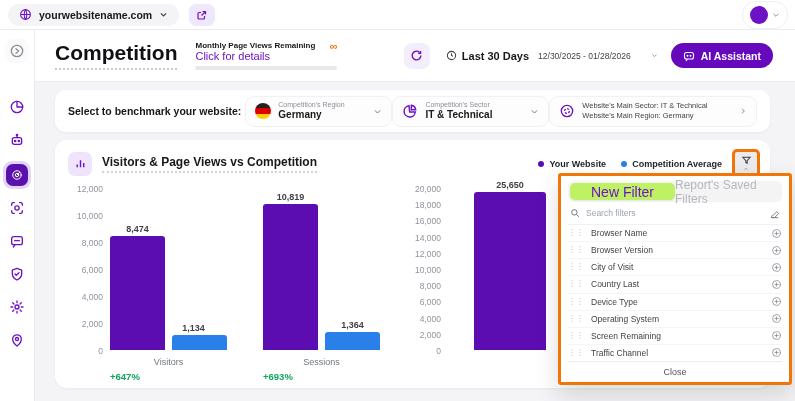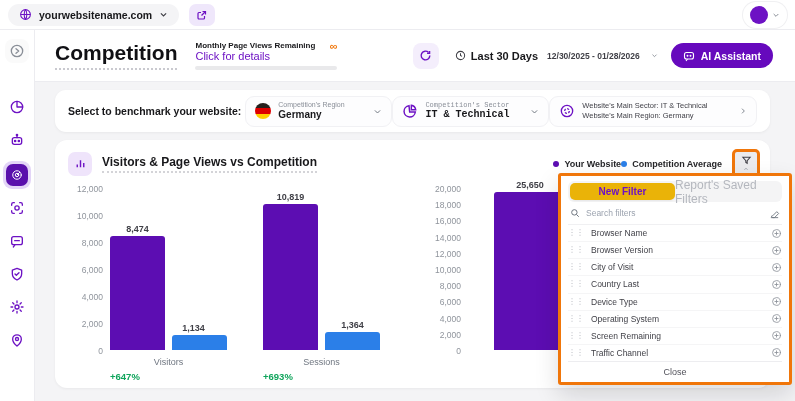--- a/index.html
+++ b/index.html
@@ -31,67 +31,67 @@
   .quota-row { display:flex; align-items:center; }
   .quota-label { font-size:8px; font-weight:bold; color:#18181b; }
   .quota-inf { margin-left:auto; color:#f0760a; font-size:11px; font-weight:bold; line-height:8px; }
   .quota-link { font-size:11px; color:#6d12c4; cursor:pointer; }
   .quota-bar { margin-top:4px; height:4px; background:#e9e9eb; border-radius:2px; }
   .hdr-spacer { flex:1; }
   .refresh-btn { width:26px; height:26px; background:#f4eefc; border:none; border-radius:8px; color:#6d12c4; display:flex; align-items:center; justify-content:center; cursor:pointer; }
   .refresh-btn .ic { width:13px; height:13px; }
   .period { display:flex; align-items:center; gap:5px; margin-left:16px; font-size:11px; font-weight:bold; color:#18181b; }
   .period .ic { width:11px; height:11px; color:#3f3f46; }
-  .date-range { display:flex; align-items:center; gap:11px; margin-left:9px; font-size:8.5px; color:#3f3f46; cursor:pointer;font-weight:bold; }
+  .date-range { display:flex; align-items:center; gap:20px; margin-left:9px; font-size:8.5px; color:#3f3f46; cursor:pointer; }
   .date-range .ic { width:7px; height:7px; color:#8a8f98; }
   .ai-btn { margin-left:13px; height:25px; padding:0 12px; background:#6609bd; border:none; border-radius:13px; color:#fff; font-size:10.5px; font-weight:bold; display:flex; align-items:center; gap:6px; cursor:pointer; }
   .ai-btn .ic { width:12px; height:12px; }
 
   
   .benchmark-card { position:absolute; left:55px; top:90px; width:715px; height:42px; background:#fff; border-radius:11px; box-shadow:0 1px 3px rgba(16,16,20,.05); display:flex; align-items:center; padding:0 13px; z-index:3; }
   .bm-label { font-size:10.5px; font-weight:bold; color:#18181b; white-space:nowrap; margin-right:4px; }
   .bm-select { height:31px; background:#fdfdfe; border:1px solid #f1f1f4; border-radius:9px; display:flex; align-items:center; padding:0 9px; gap:7px; cursor:pointer; }
   .bm-region { width:150px; }
-  .bm-sector { width:160px;font-family:Liberation Mono, monospace; }
+  .bm-sector { width:160px; }
   .bm-info { width:212px; }
   .bm-texts { line-height:1.15; }
   .bm-caption { font-size:7px; color:#8a8f98; }
   .bm-value { font-size:10px; font-weight:bold; color:#18181b; }
   .bm-line { font-size:7.5px; color:#3f3f46; line-height:1.35; }
   .bm-chev { margin-left:auto; width:9px; height:9px; color:#6f7680; }
   .flag-de { width:16px; height:16px; border-radius:50%; background:linear-gradient(#26211d 34%, #dd0000 34% 67%, #ffce00 67%); flex:none; }
   .bm-ic { width:16px; height:16px; color:#6d12c4; flex:none; }
 
   
   .chart-card { position:absolute; left:55px; top:140px; width:715px; height:248px; background:#fff; border-radius:12px; box-shadow:0 1px 3px rgba(16,16,20,.05); z-index:2; }
   .chart-head { display:flex; align-items:center; padding:9px 10px 0 13px; }
   .chart-icon { width:24px; height:24px; background:#efe4fb; border-radius:7px; color:#6d12c4; display:flex; align-items:center; justify-content:center; }
   .chart-icon .ic { width:13px; height:13px; }
   .chart-title { margin-left:10px; font-size:12px; font-weight:bold; color:#18181b; border-bottom:2px dotted #d4d4d8; padding-bottom:2px; }
-  .legend { margin-left:auto; display:flex; align-items:center; margin-right:10px; }
+  .legend { margin-left:auto; display:flex; align-items:center; gap:15px; margin-right:10px; }
   .legend-item { display:flex; align-items:center; gap:5px; font-size:9px; font-weight:bold; color:#27272a; cursor:pointer; }
   .legend-item .dot { width:6px; height:6px; border-radius:50%; }
   .filter-btn { width:28px; height:29px; background:#ebebed; border:3px solid #f0760a; border-radius:5px; display:flex; flex-direction:column; align-items:center; justify-content:center; gap:0; cursor:pointer; color:#3f3f46; }
   .filter-btn .ic { width:11px; height:11px; }
   .filter-btn .chev-up { width:8px; height:6px; color:#8a8f98; }
 
   .chart { position:absolute; }
   #chartA { left:10px; top:40px; width:358px; height:205px; }
-  #chartB { left:376px; top:40px; width:200px; height:205px; }
+  #chartB { left:356px; top:40px; width:200px; height:205px; }
   .tick { position:absolute; left:0; text-align:right; font-size:8.5px; color:#8f949c; }
   .bar { position:absolute; border-radius:3px 3px 0 0; }
   .bar-val { position:absolute; text-align:center; font-size:9px; font-weight:bold; color:#3f3f46; }
   .cat { position:absolute; text-align:center; font-size:9px; color:#6f7680; }
   .growth { position:absolute; text-align:left; font-size:9.5px; font-weight:bold; }
 
   
   .filter-panel { position:absolute; left:558px; top:173px; width:234px; height:212px; background:#fff; border:3px solid #f0760a; border-radius:3px; z-index:10; display:flex; flex-direction:column; padding:5px 7px 0 7px; box-shadow:0 10px 24px rgba(16,16,20,.14); }
   .fp-tabs { height:21px; background:#f4f4f5; border-radius:6px; display:flex; padding:2px; flex:none; }
   .fp-tab { flex:1; display:flex; align-items:center; justify-content:center; font-size:12px; color:#b4b7be; border-radius:5px; cursor:pointer; }
-  .fp-tab.active { background:#eab308; color:#6d12c4; font-weight:bold; font-size:10px; box-shadow:0 1px 2px rgba(16,16,20,.06); }
+  .fp-tab.active { background:#bef264; color:#6d12c4; font-weight:normal; font-size:14px; box-shadow:0 1px 2px rgba(16,16,20,.06); }
   .fp-search { height:23px; display:flex; align-items:center; gap:6px; border-bottom:1px solid #f0f0f2; flex:none; padding:0 2px; }
   .fp-search .ic { width:10px; height:10px; color:#6f7680; flex:none; }
   .fp-search input { flex:1; border:none; outline:none; font-size:8.5px; color:#3f3f46; font-family:"Liberation Sans", sans-serif; background:transparent; }
   .fp-search input::placeholder { color:#9ca3af; }
   .fp-list { flex:1; display:flex; flex-direction:column; }
   .fp-row { flex:1; display:flex; align-items:center; border-bottom:1px solid #f5f5f6; font-size:8.5px; color:#3f3f46; cursor:pointer; }
   .fp-row:last-child { border-bottom:none; }
   .drag { font-size:8px; color:#b4b7be; letter-spacing:0px; line-height:1; cursor:grab; }
   .fp-row .label { margin-left:7px; }
   .fp-row .add { margin-left:auto; width:11px; height:11px; color:#8a8f98; cursor:pointer; }

